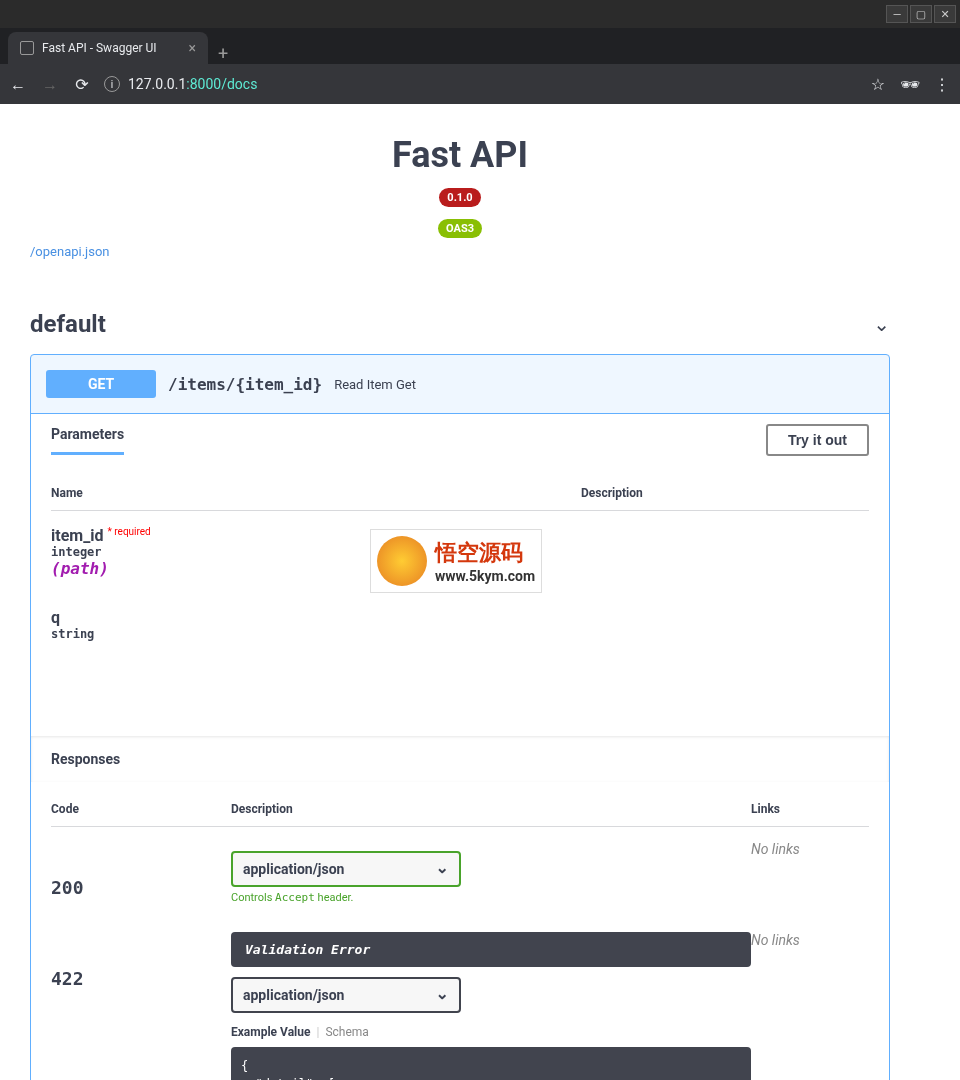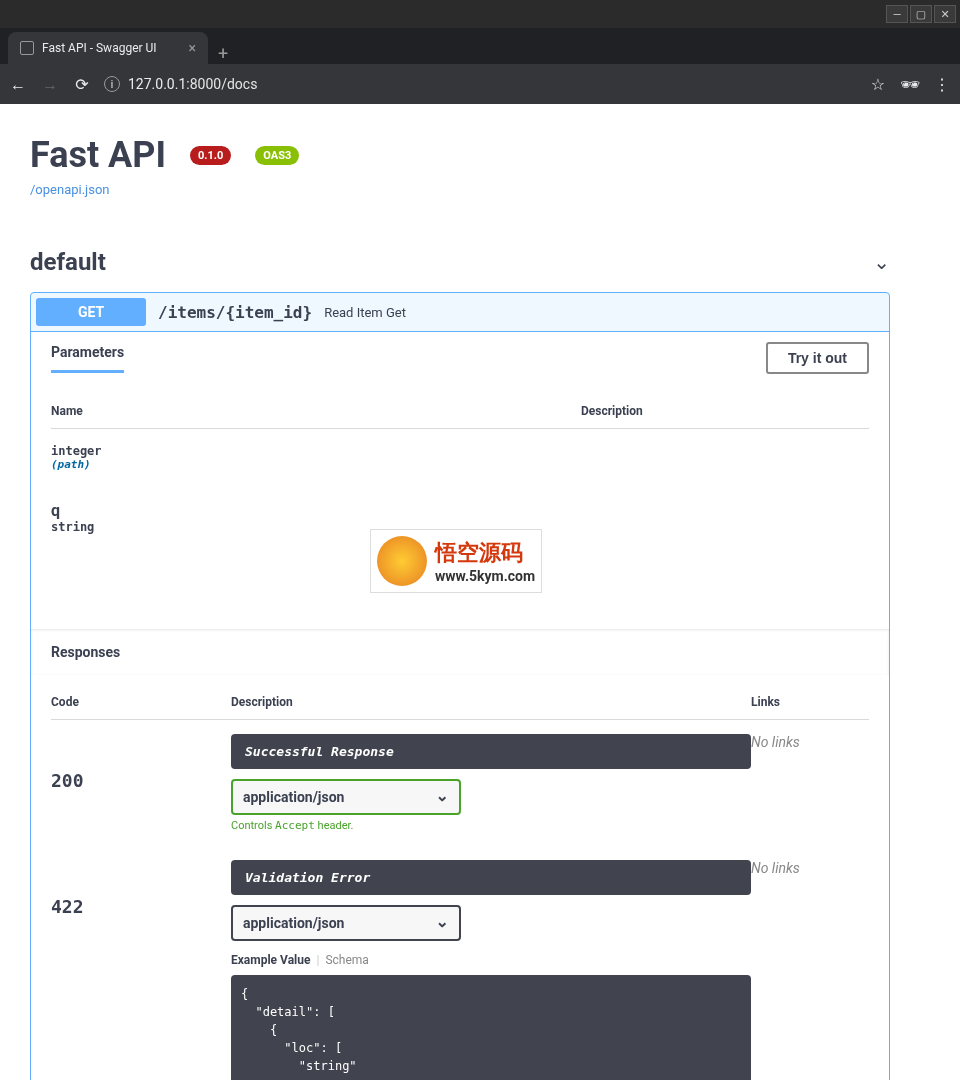--- a/index.html
+++ b/index.html
@@ -10,50 +10,50 @@
 .tabbar { background: #202124; height: 36px; display: flex; align-items: flex-end; padding-left: 8px; }
 .tab { background: #35363a; color: #e8eaed; height: 32px; padding: 0 12px; display: flex; align-items: center; gap: 8px; border-radius: 8px 8px 0 0; font-size: 12px; min-width: 200px; margin-top: 48px; }
 .tab-icon { width: 14px; height: 14px; border: 1px solid #999; border-radius: 2px; }
 .tab-close { color: #999; font-size: 14px; cursor: pointer; margin-left: auto; }
 .newtab { color: #999; padding: 0 10px; font-size: 18px; cursor: pointer; }
 .navbar { background: #35363a; height: 40px; display: flex; align-items: center; padding: 0 8px; gap: 12px; }
 .nav-icon { color: #e8eaed; font-size: 16px; cursor: pointer; width: 20px; text-align: center; }
 .nav-icon.disabled { color: #666; }
 .urlbox { flex: 1; display: flex; align-items: center; gap: 8px; color: #e8eaed; font-size: 14px; }
 .url-info { width: 16px; height: 16px; border: 1px solid #999; border-radius: 50%; display: flex; align-items: center; justify-content: center; font-size: 10px; }
-.url-dim { color: #e5e5e5; }
+.url-dim { color: #5eead4; }
 .content-wrap { flex: 1; background: #fff; overflow-y: scroll; position: relative; }
 .content { padding: 30px; max-width: 920px; }
-.api-title { font-size: 36px; font-weight: 700; color: #3b4151; display: flex; align-items: center; gap: 24px; }
+.api-title { font-size: 36px; font-weight: 700; color: #3b4151; display: flex; align-items: center; gap: 12px; flex-direction: column; }
 .badge { font-size: 11px; font-weight: 700; padding: 3px 8px; border-radius: 10px; color: #fff; }
 .badge-version { background: #b91c1c; }
 .badge-oas { background: #89bf04; }
 .api-link { color: #4990e2; font-size: 13px; text-decoration: none; display: inline-block; margin-top: 6px; }
 .section { margin-top: 40px; }
 .section-header { display: flex; align-items: center; justify-content: space-between; padding: 10px 0; cursor: pointer; }
 .section-title { font-size: 24px; font-weight: 700; color: #3b4151; }
 .chevron { font-size: 20px; color: #3b4151; }
 .opblock { border: 1px solid #61affe; border-radius: 4px; margin-top: 6px; background: #eff7ff; }
-.opblock-summary { display: flex; align-items: center; padding: 5px; cursor: pointer; }
+.opblock-summary { display: flex; align-items: center; padding: 15px; cursor: pointer; }
 .method { background: #61affe; color: #fff; font-weight: 700; font-size: 14px; padding: 6px 0; width: 110px; text-align: center; border-radius: 3px; }
 .path { font-family: monospace; font-size: 16px; font-weight: 600; color: #3b4151; margin-left: 12px; }
 .op-desc { color: #3b4151; font-size: 13px; margin-left: 12px; }
 .opblock-body { background: #fff; border-top: 1px solid #61affe; }
 .tab-header { display: flex; align-items: center; justify-content: space-between; padding: 10px 20px; background: #fff; }
 .tab-label { font-weight: 700; font-size: 14px; color: #3b4151; padding-bottom: 10px; border-bottom: 3px solid #61affe; }
 .try-btn { border: 2px solid #888; background: #fff; padding: 6px 20px; font-weight: 700; font-size: 14px; color: #3b4151; cursor: pointer; border-radius: 3px; }
 .params-table { width: 100%; padding: 20px; }
 .params-head { display: flex; border-bottom: 1px solid rgba(59,65,81,.2); padding-bottom: 10px; }
 .col-name { width: 530px; font-size: 12px; font-weight: 700; color: #3b4151; }
 .col-desc { font-size: 12px; font-weight: 700; color: #3b4151; }
 .param-row { padding: 15px 0; }
 .param-name { font-size: 16px; font-weight: 700; color: #3b4151; }
 .param-req { color: #f00; font-size: 10px; vertical-align: super; }
 .param-type { font-family: monospace; font-size: 12px; font-weight: 700; color: #3b4151; }
-.param-in { font-family: monospace; font-size: 11px; font-style: italic; color: #0369a1; font-weight: 700; }
+.param-in { font-family: monospace; font-size: 16px; font-style: italic; color: #a21caf; font-weight: 700; }
 .responses-header { padding: 15px 20px; font-weight: 700; color: #3b4151; font-size: 14px; background: #fff; box-shadow: 0 1px 3px rgba(0,0,0,.1) inset; }
 .resp-table { padding: 20px; }
 .resp-head { display: flex; border-bottom: 1px solid rgba(59,65,81,.2); padding-bottom: 10px; font-size: 12px; font-weight: 700; color: #3b4151; }
 .rc-code { width: 180px; }
 .rc-desc { width: 520px; }
 .rc-links { flex: 1; }
 .resp-row { display: flex; padding: 14px 0; }
 .code-val { font-family: monospace; font-size: 18px; color: #3b4151; width: 180px; font-weight: 600; margin-top: 36px; }
 .desc-col { width: 520px; }
 .resp-msg { background: #41444e; color: #fff; font-family: monospace; font-style: italic; font-size: 13px; padding: 10px 14px; border-radius: 4px; font-weight: 600; }
@@ -133,20 +133,24 @@
               <span class="tab-label">Parameters</span>
               <button class="try-btn">Try it out</button>
             </div>
 
             <div class="params-table">
               <div class="params-head">
                 <div class="col-name">Name</div>
                 <div class="col-desc">Description</div>
               </div>
               <div class="param-row">
+                <div>
+                  <span class="param-name">item_id</span>
+                  <span class="param-req">* <span>required</span></span>
+                </div>
                 <div class="param-type">integer</div>
                 <div class="param-in">(path)</div>
               </div>
               <div class="param-row">
                 <div class="param-name">q</div>
                 <div class="param-type">string</div>
               </div>
               <div style="height:60px"></div>
             </div>
 
@@ -155,21 +159,20 @@
             <div class="resp-table">
               <div class="resp-head">
                 <div class="rc-code">Code</div>
                 <div class="rc-desc">Description</div>
                 <div class="rc-links">Links</div>
               </div>
 
               <div class="resp-row">
                 <div class="code-val">200</div>
                 <div class="desc-col">
-                  <div class="resp-msg">Successful Response</div>
                   <div class="media-select green">
                     <span>application/json</span>
                   </div>
                   <div class="accept-note">
                     <span>Controls </span><span class="mono">Accept</span><span> header.</span>
                   </div>
                 </div>
                 <div class="links-col">No links</div>
               </div>
 

